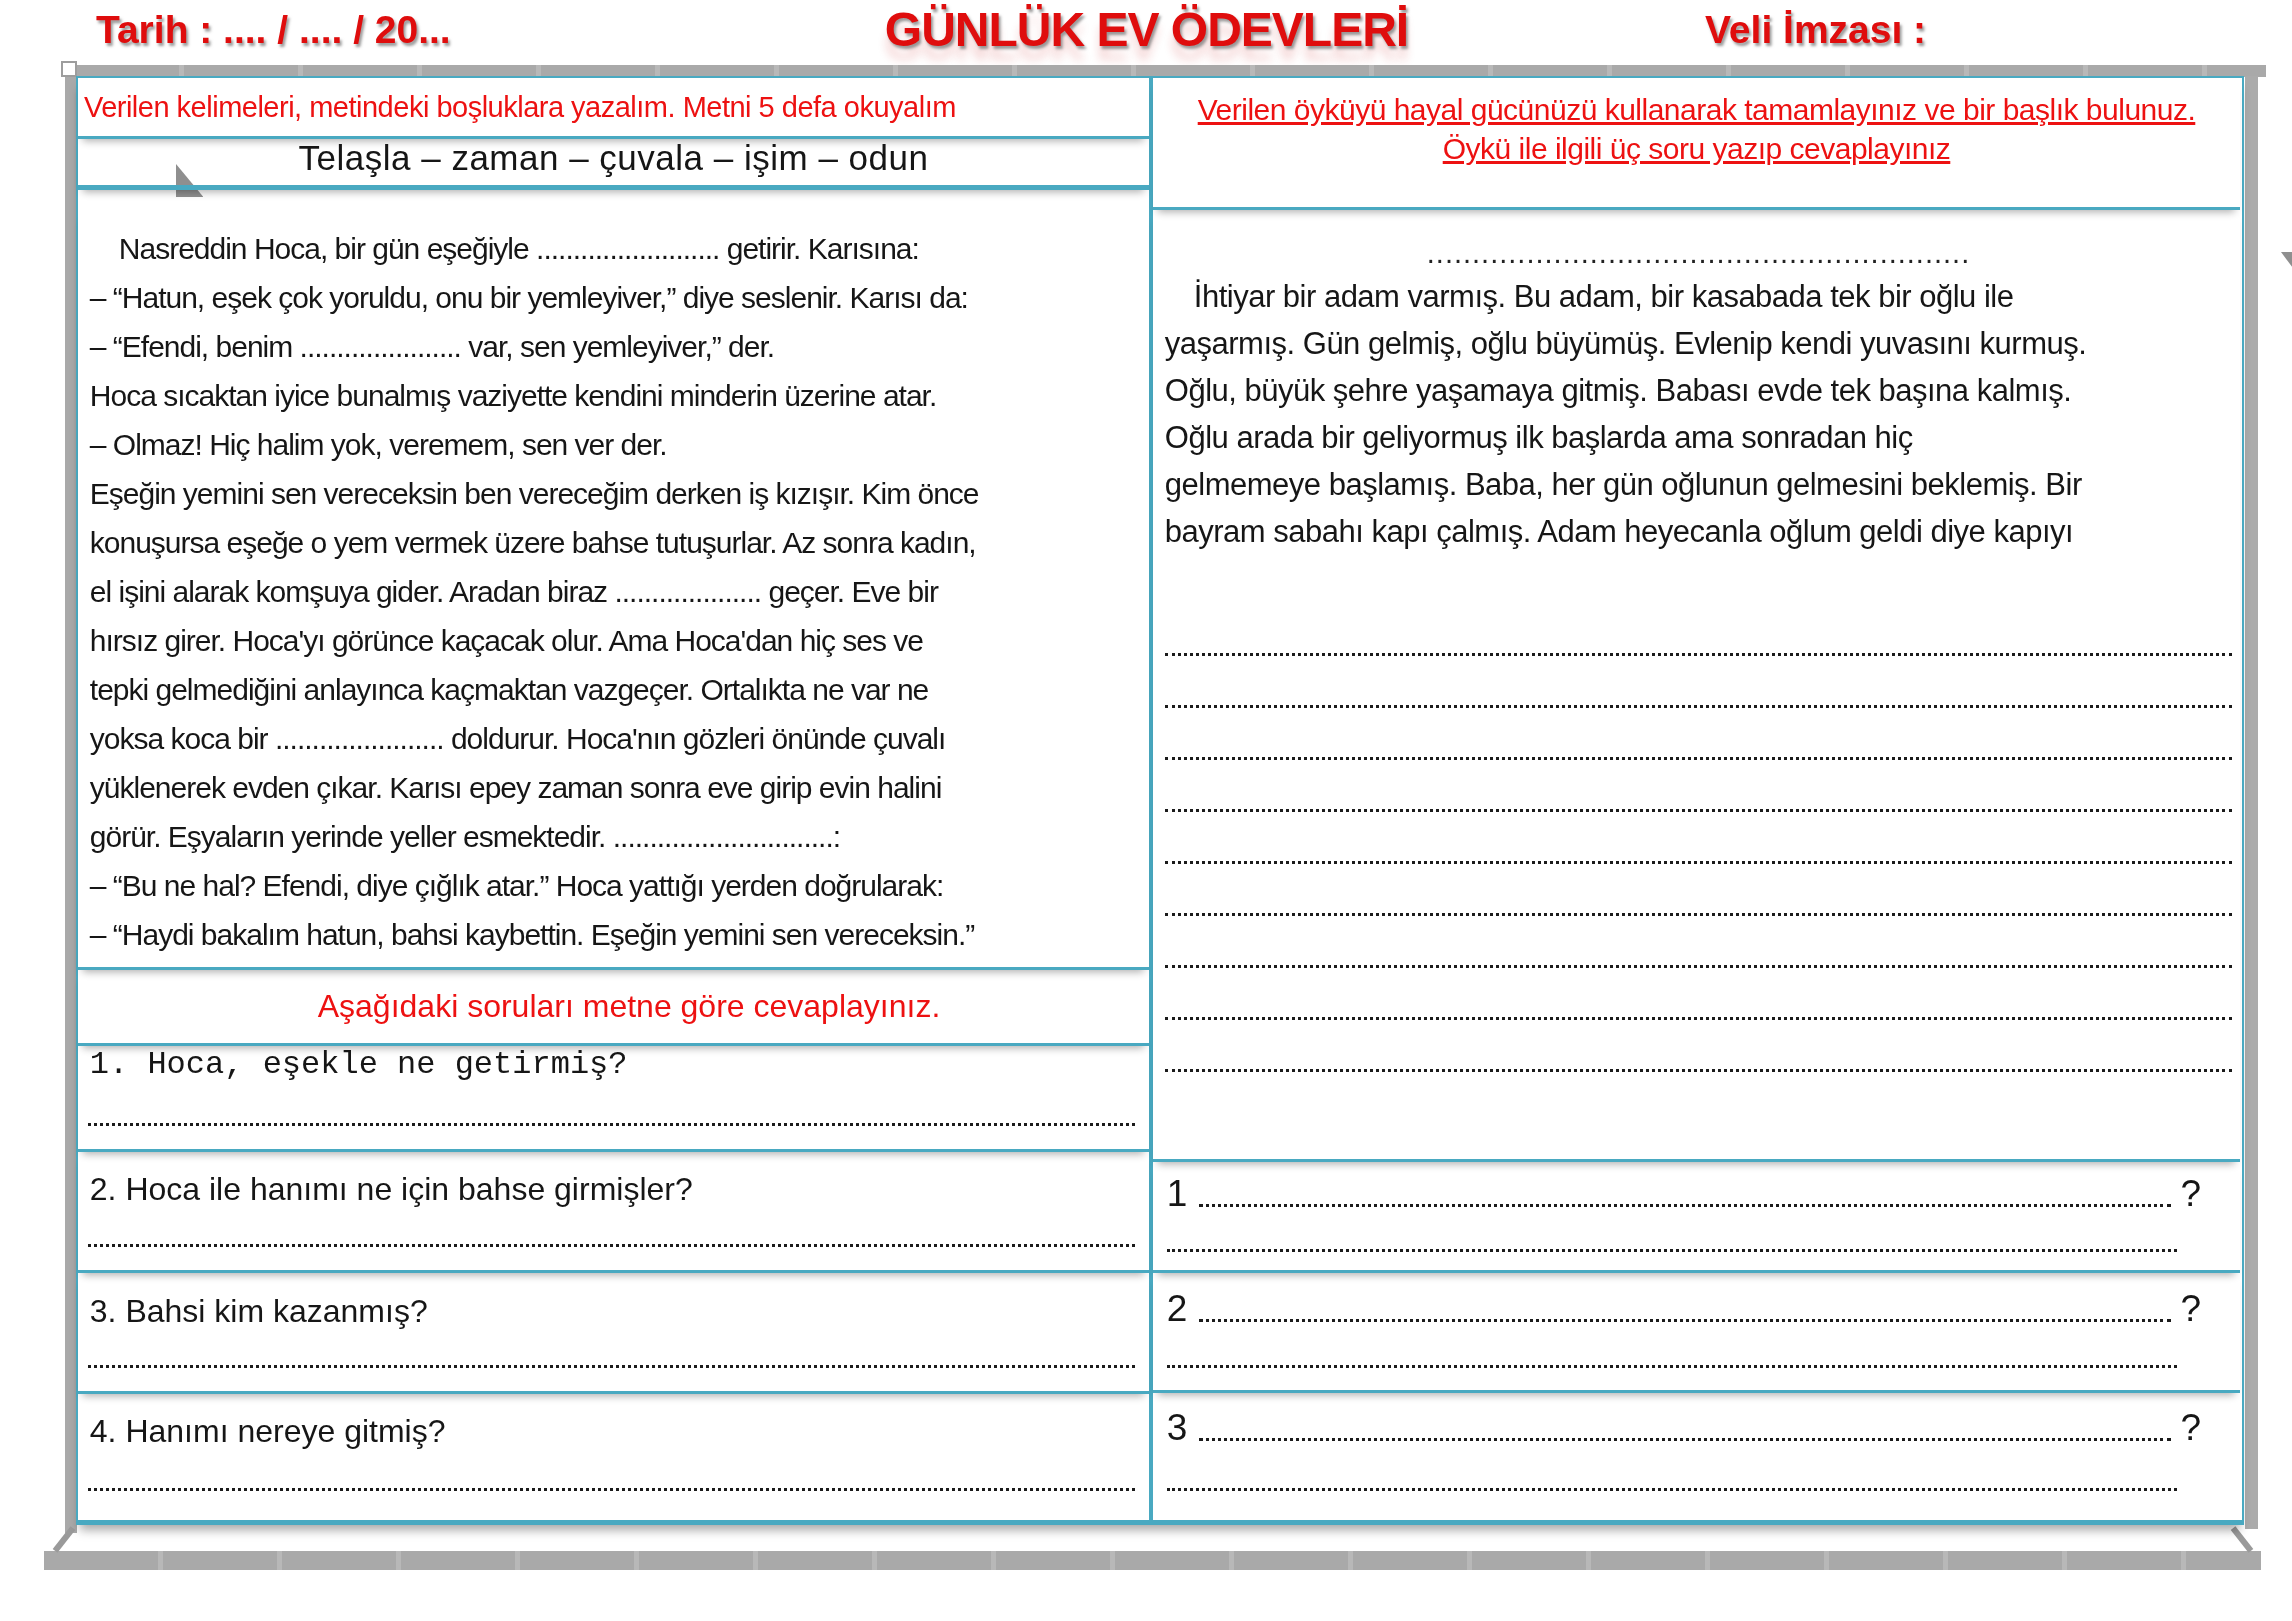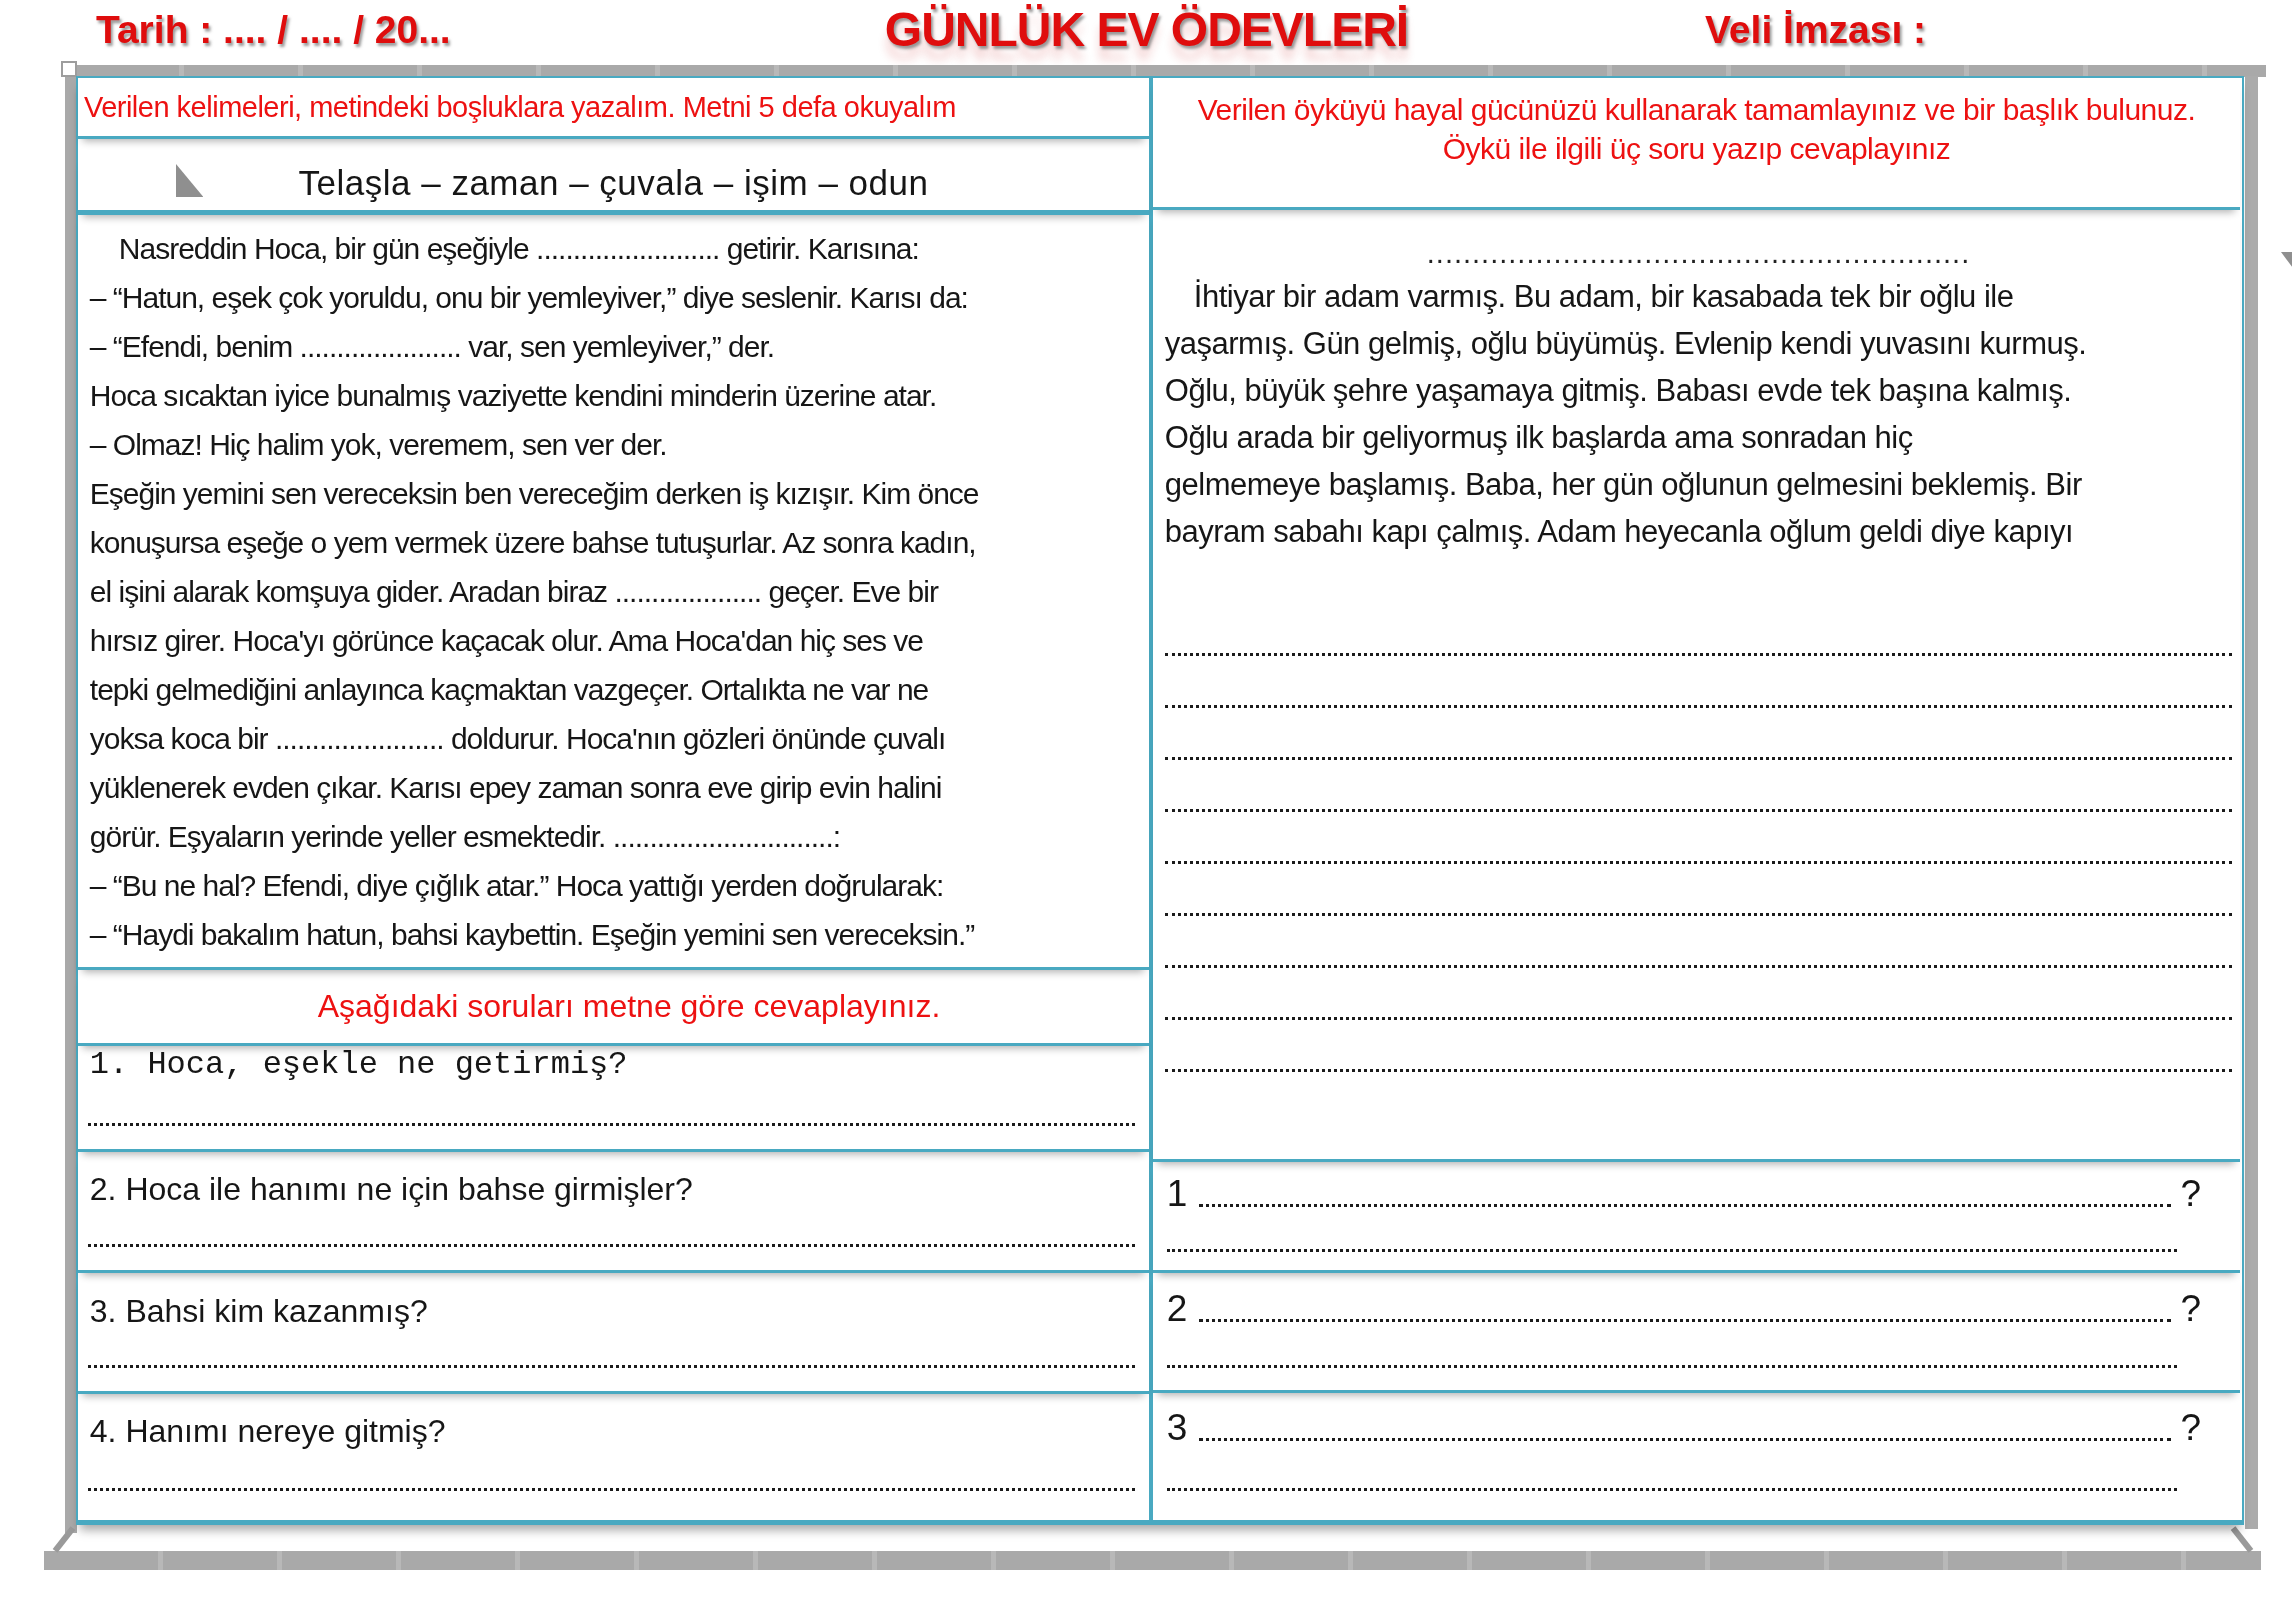--- a/index.html
+++ b/index.html
@@ -38,41 +38,41 @@
   .col{position:absolute;top:0;height:100%;border-radius:18px;}
   #col-left{left:0;width:1071px;}
   #col-right{left:1075px;width:1087px;}
   .row{position:absolute;left:0;right:0;box-sizing:border-box;background:transparent;}
   .row.b4{border-bottom:3.9px solid var(--teal);box-shadow:0 6.9px 7.8px -4.9px rgba(0,0,0,.32);}
   .row.b6{border-bottom:5.9px solid var(--teal);box-shadow:0 6.9px 7.8px -4.9px rgba(0,0,0,.32);}
 
   
   .l-instr{top:0;height:61px;font-size:29px;letter-spacing:-0.5px;color:var(--red);
            display:flex;align-items:center;padding:0 3.9px 0 5.9px;white-space:nowrap;overflow:hidden;}
-  .l-bank{top:77px;height:60px;display:flex;align-items:center;justify-content:center;
+  .l-bank{top:52px;height:60px;display:flex;align-items:center;justify-content:center;
           font-size:35px;letter-spacing:0.5px;}
   .l-story{top:132px;height:760px;padding:13.7px 5.9px 0 11.8px;overflow:hidden;}
   .l-qhead{top:892px;height:76px;display:flex;align-items:center;justify-content:center;
            color:var(--red);font-size:32px;padding-left:31px;}
   .story-line{white-space:nowrap;}
   .story-line.l{height:49px;line-height:49px;font-size:30px;letter-spacing:-1px;}
   .story-line.r{height:47px;line-height:47px;font-size:31px;letter-spacing:-0.5px;}
   .indent{text-indent:29px;}
   .lq-row .q-label{position:absolute;left:11.8px;top:19.6px;font-size:32px;white-space:nowrap;}
   .lq1{top:954px;height:120px;} .lq1 .q-label{top:13.7px;font-family:Liberation Mono, monospace;}
   .lq2{top:1073px;height:122px;padding-left:24px;}
   .lq3{top:1195px;height:121px;}
   .lq4{top:1315px;height:127px;}
   .answer-line{position:absolute;left:9.8px;right:13.7px;bottom:23.5px;height:0;
                border-bottom:3.9px dotted #1b1b1b;}
   .lq4 .answer-line{bottom:29px;}
 
   
   .r-instr{top:0;height:132px;color:var(--red);font-size:30px;letter-spacing:-0.5px;
-           line-height:39px;text-align:center;padding:11.8px 27.4px 0 27.4px;box-sizing:border-box;}
+           line-height:39px;text-align:center;padding:11.8px 27.4px 0 27.4px;box-sizing:border-box;text-decoration:underline;}
   .r-story{top:132px;height:952px;padding:23.5px 7.8px 0 11.8px;box-sizing:border-box;}
   .title-blank{text-align:center;font-size:29px;line-height:39px;letter-spacing:1px;color:#222;}
   .writing-lines{position:absolute;left:11.8px;right:7.8px;top:443px;}
   .writing-line{height:0;border-top:3.9px dotted #1b1b1b;margin-bottom:49px;}
   .rq-row .num-line{position:absolute;left:13.7px;right:39px;top:15.7px;display:flex;align-items:flex-end;}
   .rq-row .num{font-size:37px;line-height:39px;}
   .rq-row .qdots{flex:1;margin:0 9.8px 5.9px 11.8px;border-bottom:3.9px dotted #1b1b1b;height:0;}
   .rq-row .qmark{font-size:37px;line-height:39px;}
   .rq-row .answer-line{left:13.7px;right:63px;bottom:21.6px;}
   .rq1{top:1084px;height:111px;} .rq1 .num-line{top:11.8px;} .rq1 .answer-line{bottom:17.6px;}

